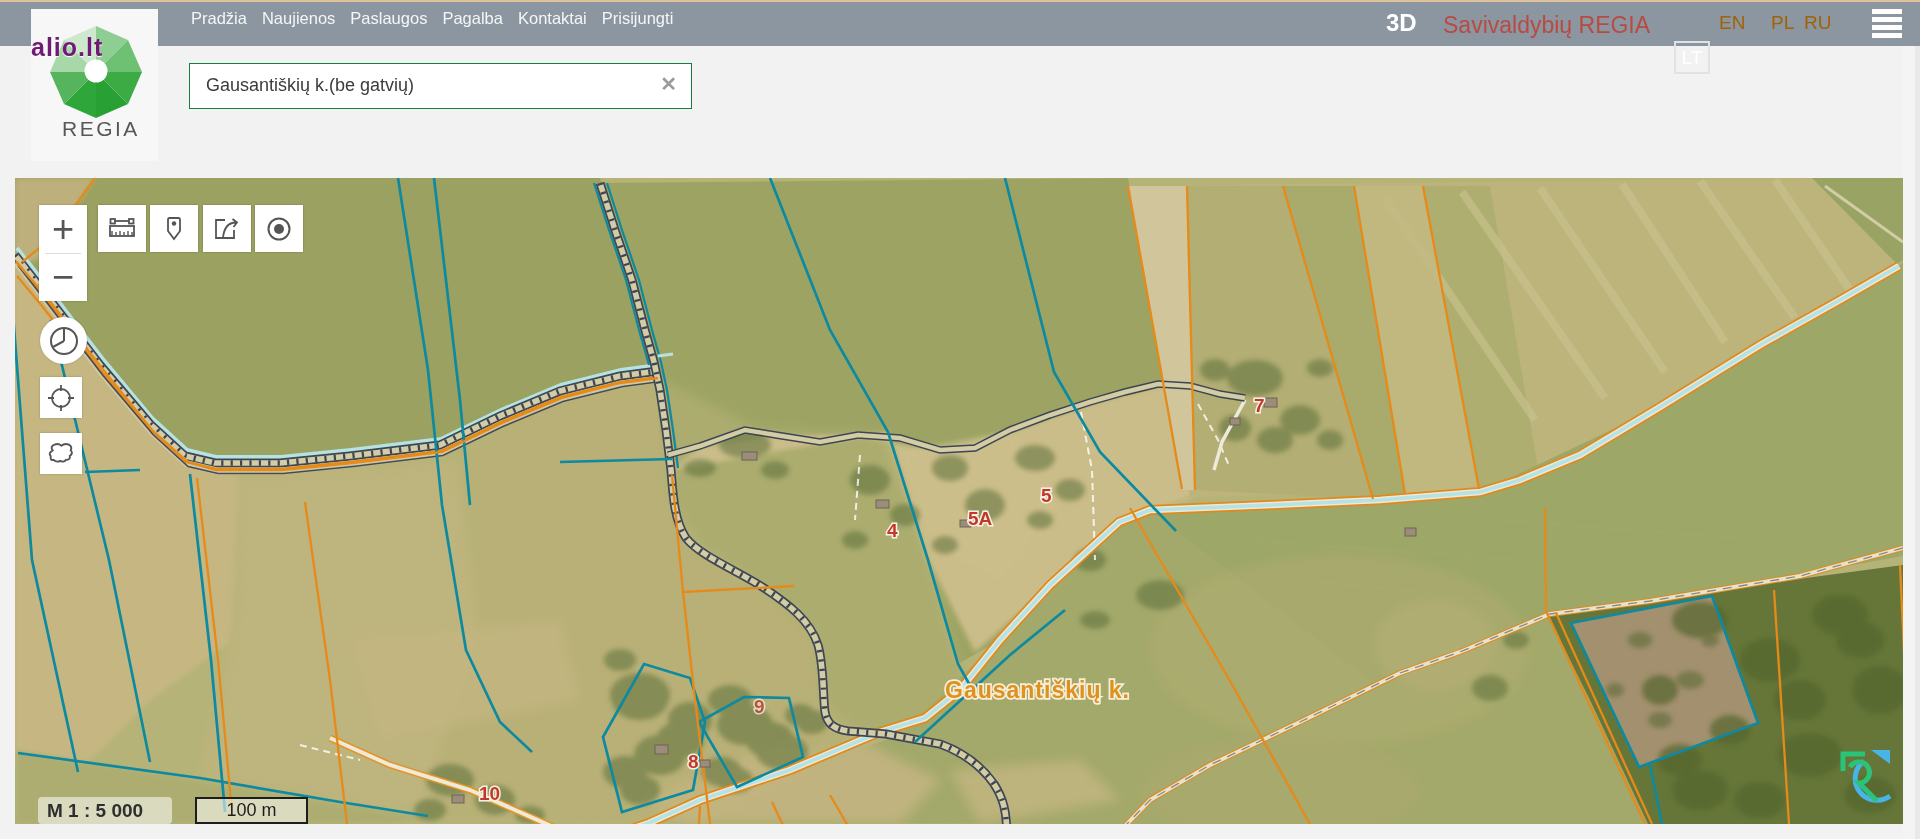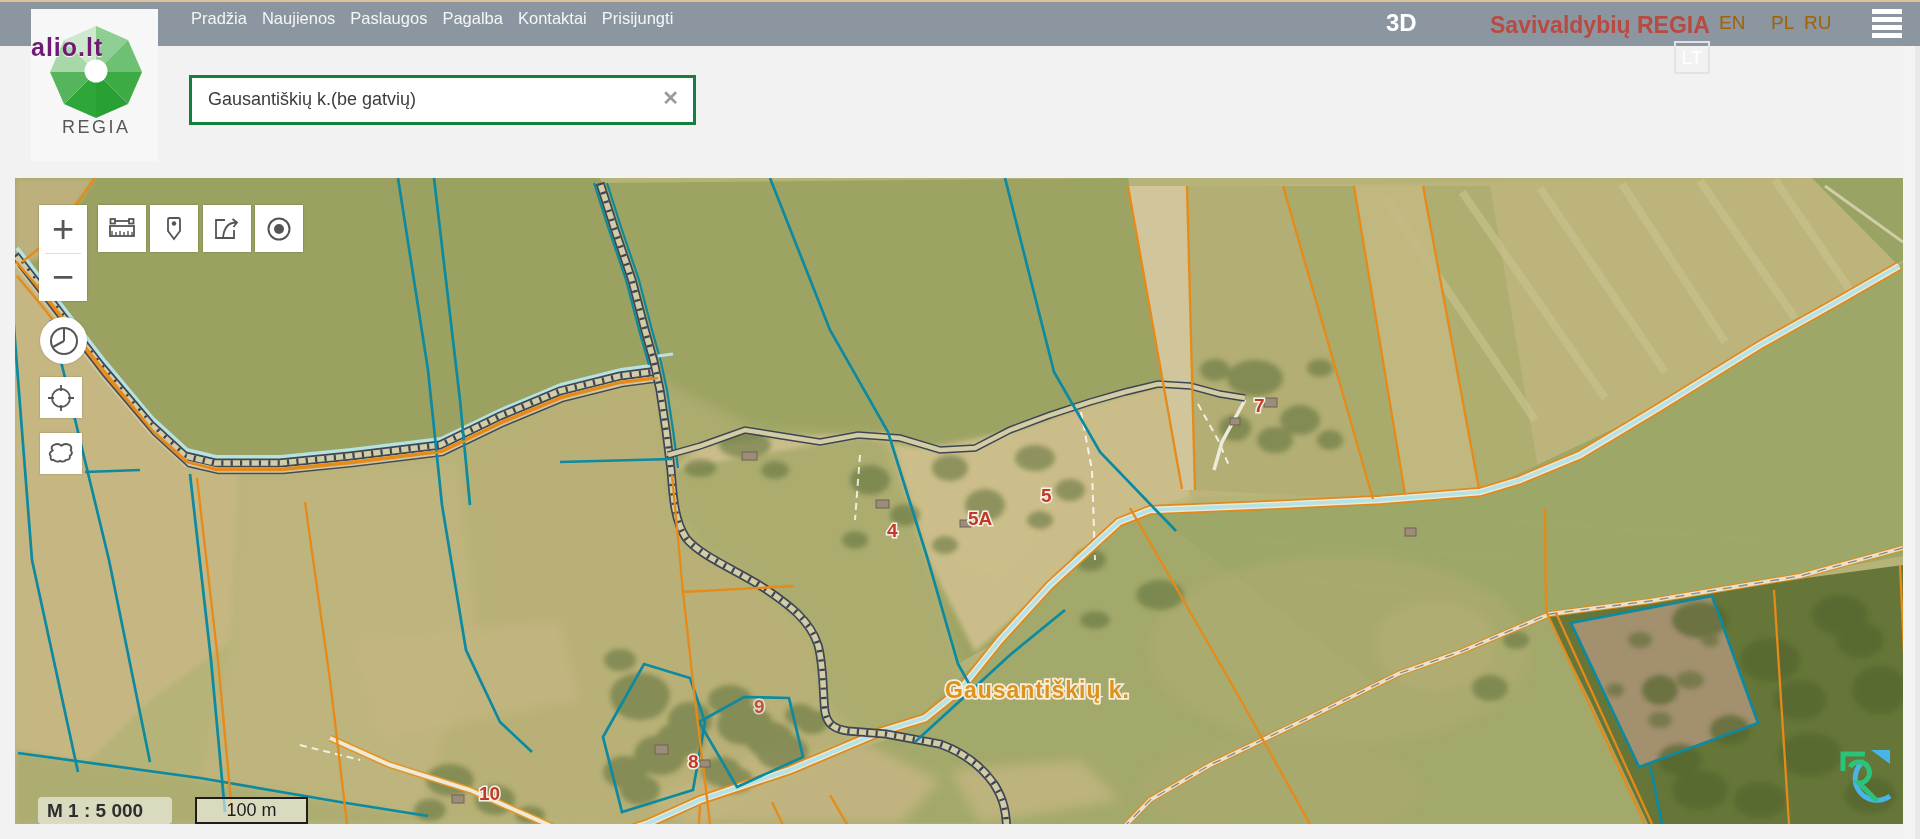--- a/index.html
+++ b/index.html
@@ -1,30 +1,30 @@
 <!DOCTYPE html>
 <html><head>
 <meta charset="utf-8">
 <style>
 html,body{margin:0;padding:0;width:1920px;height:839px;overflow:hidden;background:#f2f2f2;font-family:"Liberation Sans",sans-serif;}
 #topstrip{position:absolute;left:0;top:0;width:1920px;height:2px;background:#dec29b;}
 #bar{position:absolute;left:0;top:2px;width:1920px;height:44px;background:#8b96a1;}
 #logobox{position:absolute;left:31px;top:9px;width:127px;height:152px;background:#f7f7f7;}
 #nav{position:absolute;left:191px;top:2px;height:33px;display:flex;align-items:center;gap:15px;color:#f4f6f7;font-size:16.5px;}
 #d3{position:absolute;left:1386px;top:9px;color:#fff;font-size:24px;font-weight:bold;}
-#sav{position:absolute;left:1443px;top:12px;color:#b94a42;font-size:23px;font-weight:bold;margin-left:47px;}
+#sav{position:absolute;left:1443px;top:12px;color:#b94a42;font-size:23px;font-weight:normal;}
 #ltbox{position:absolute;left:1674px;top:9px;width:32px;height:29px;border:2px solid #dfe3e6;color:#fff;font-size:19px;display:flex;align-items:center;justify-content:center;margin-top:32px;}
 .lang{position:absolute;top:12px;color:#a16207;font-size:19px;}
 #ham{position:absolute;left:1872px;top:9px;width:30px;height:29px;display:flex;flex-direction:column;justify-content:space-between;}
 #ham div{height:4.5px;background:#fff;}
-#search{position:absolute;left:189px;top:75px;width:501px;height:44px;background:#fff;border:3px solid #15803d;}
+#search{position:absolute;left:189px;top:63px;width:501px;height:44px;background:#fff;border:1px solid #15803d;}
 #search span.t{position:absolute;left:16px;top:11px;font-size:18px;color:#3c3c3c;}
 #search span.x{position:absolute;right:14px;top:8px;font-size:20px;color:#9b9b9b;font-weight:bold;}
 #alio{position:absolute;left:31px;top:33px;font-size:25px;font-weight:bold;color:#701a75;text-shadow:0 1px 1px #fff;letter-spacing:1px;}
-#regia{position:absolute;left:62px;top:117px;font-size:18px;color:#585858;letter-spacing:2.5px;}
+#regia{position:absolute;left:62px;top:117px;font-size:21px;color:#585858;letter-spacing:2.5px;}
 #map{position:absolute;left:15px;top:178px;width:1888px;height:646px;background:#adac72;overflow:hidden;}
 #rightstrip{position:absolute;left:1903px;top:46px;width:17px;height:793px;background:#f4f4f4;}
 #rightline{position:absolute;left:1915px;top:46px;width:5px;height:793px;background:#e9e9e9;}
 .btn{position:absolute;background:#fff;box-shadow:0 0 2px rgba(0,0,0,.25);}
 .ctr{display:flex;align-items:center;justify-content:center;}
 #scaletxt{position:absolute;left:23px;top:619px;width:134px;height:27px;background:rgba(255,255,255,.55);border-radius:4px;color:#2e2e2e;font-size:19px;font-weight:bold;line-height:27px;padding-left:9px;box-sizing:border-box;}
 #scaleline{position:absolute;left:180px;top:619px;width:113px;height:27px;background:rgba(255,255,255,.55);border:2px solid #1d1d1d;box-sizing:border-box;color:#1d1d1d;font-size:18px;text-align:center;line-height:23px;}
 </style>
 </head>
 <body>

